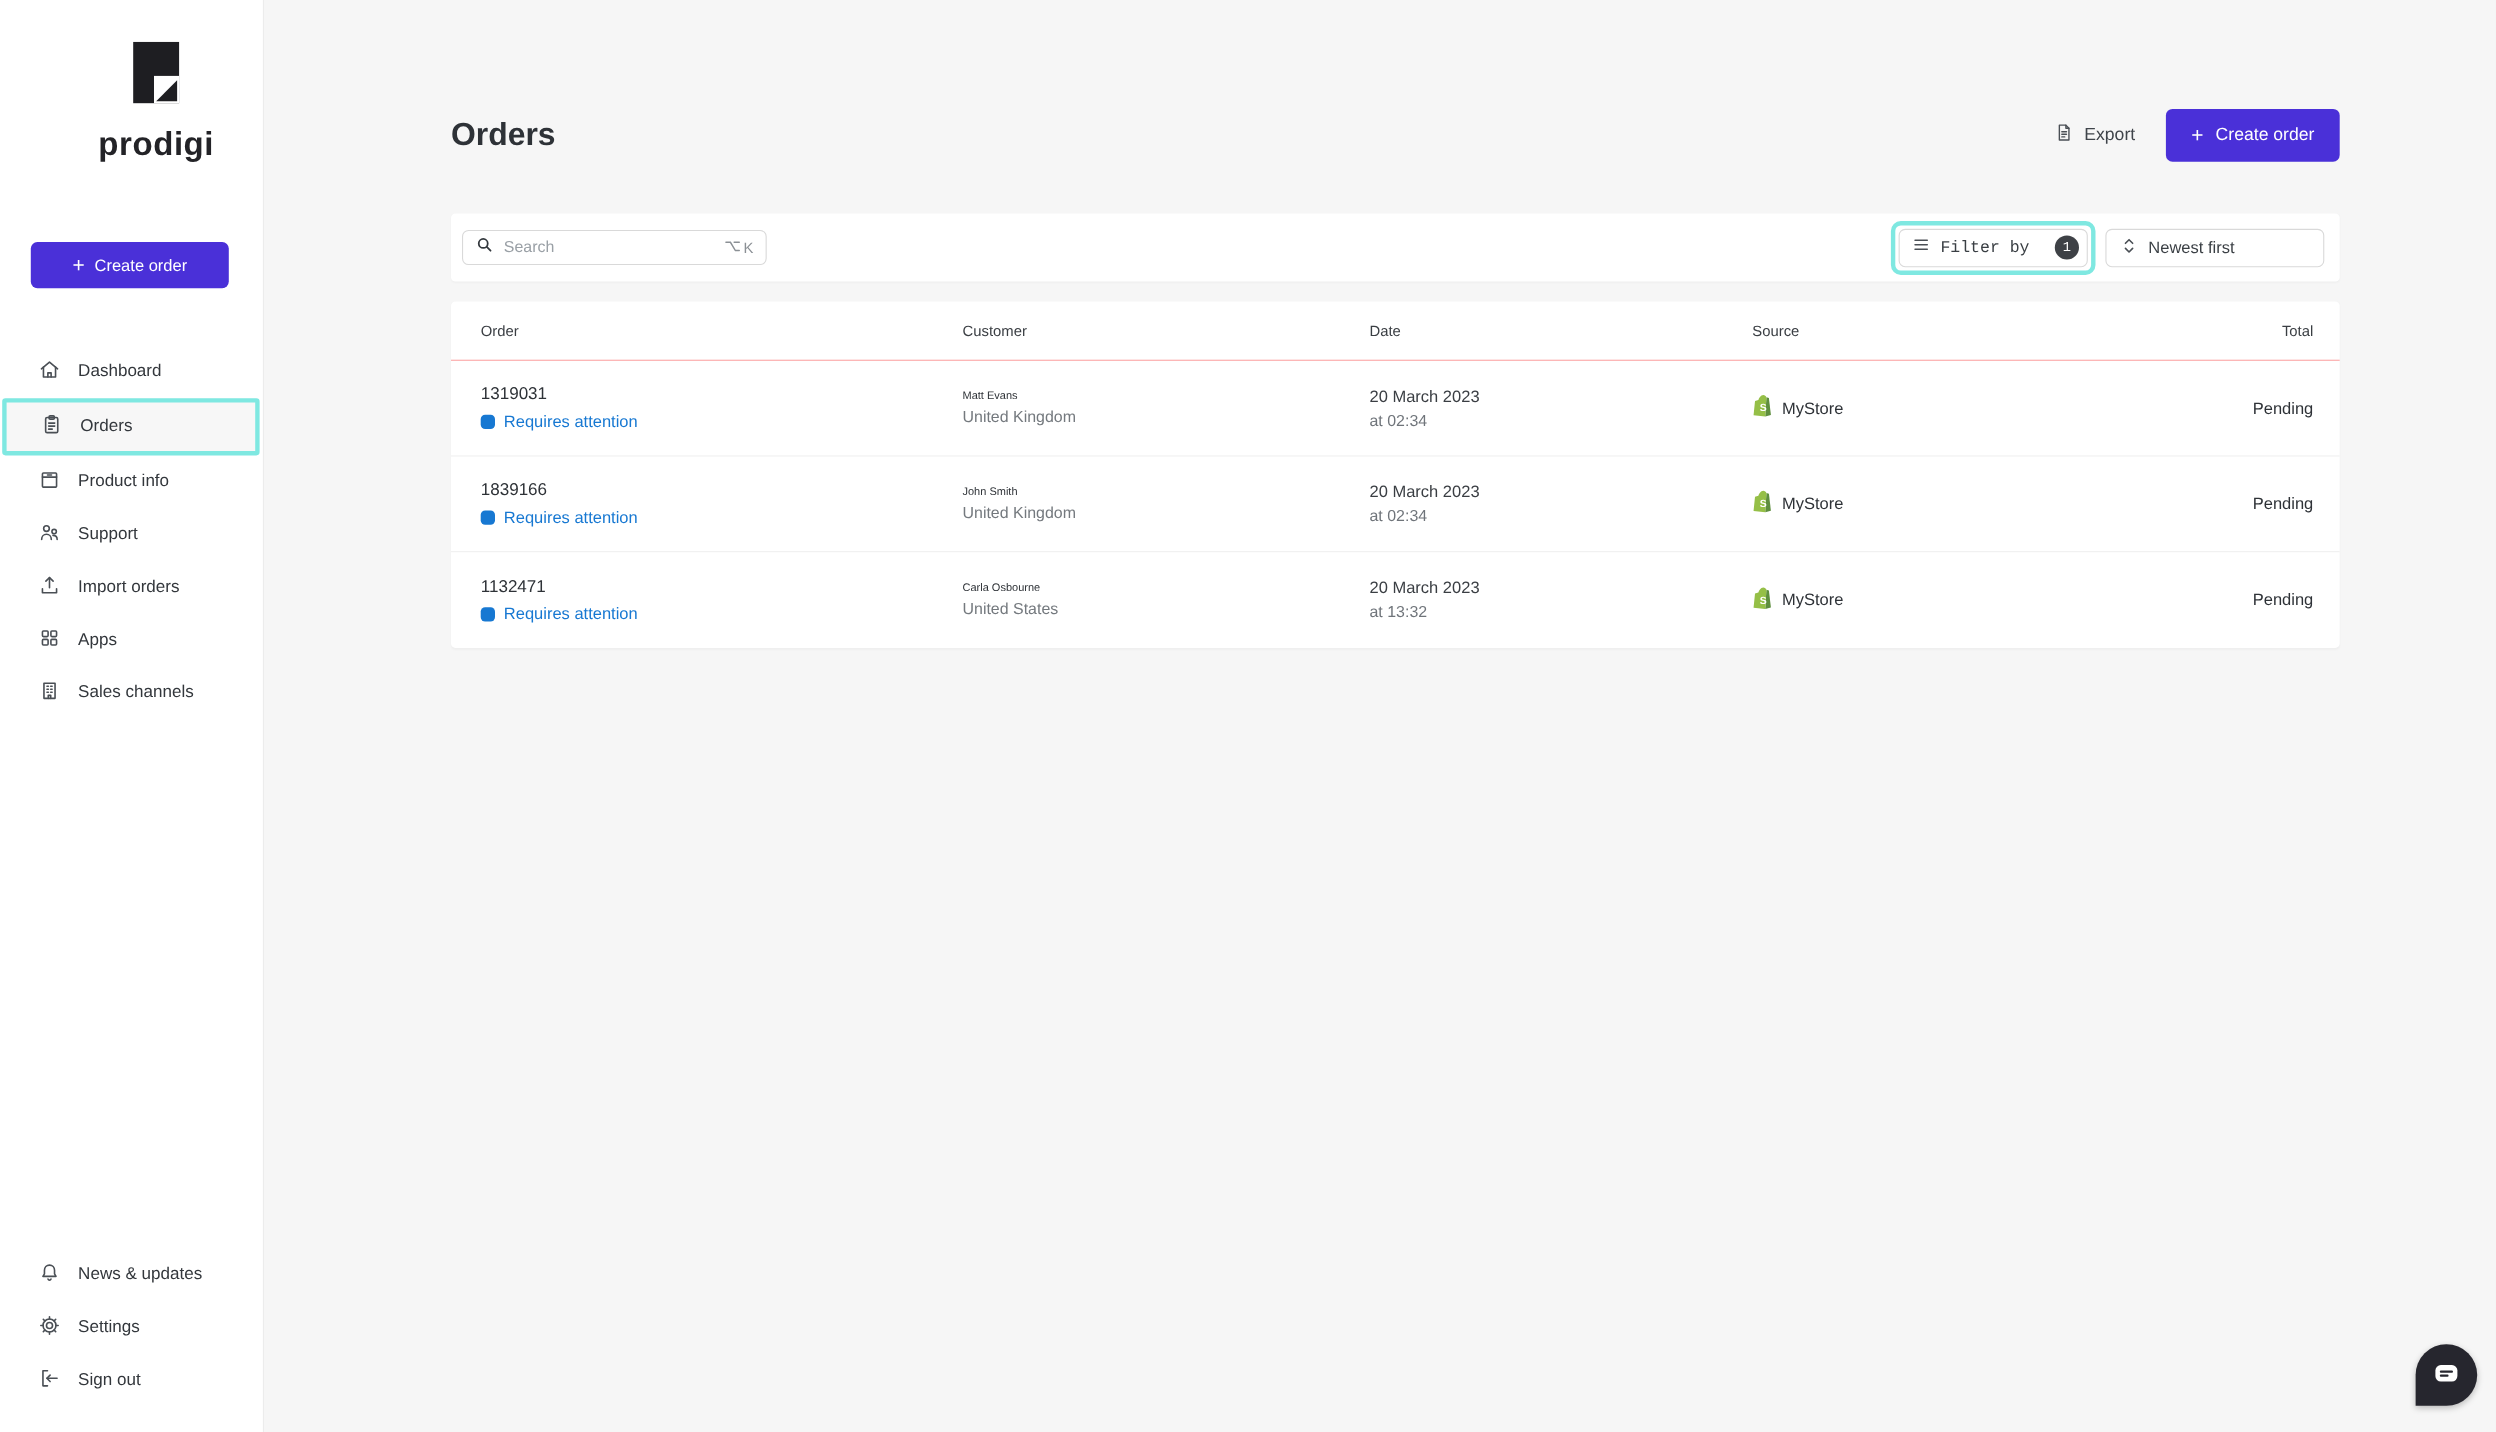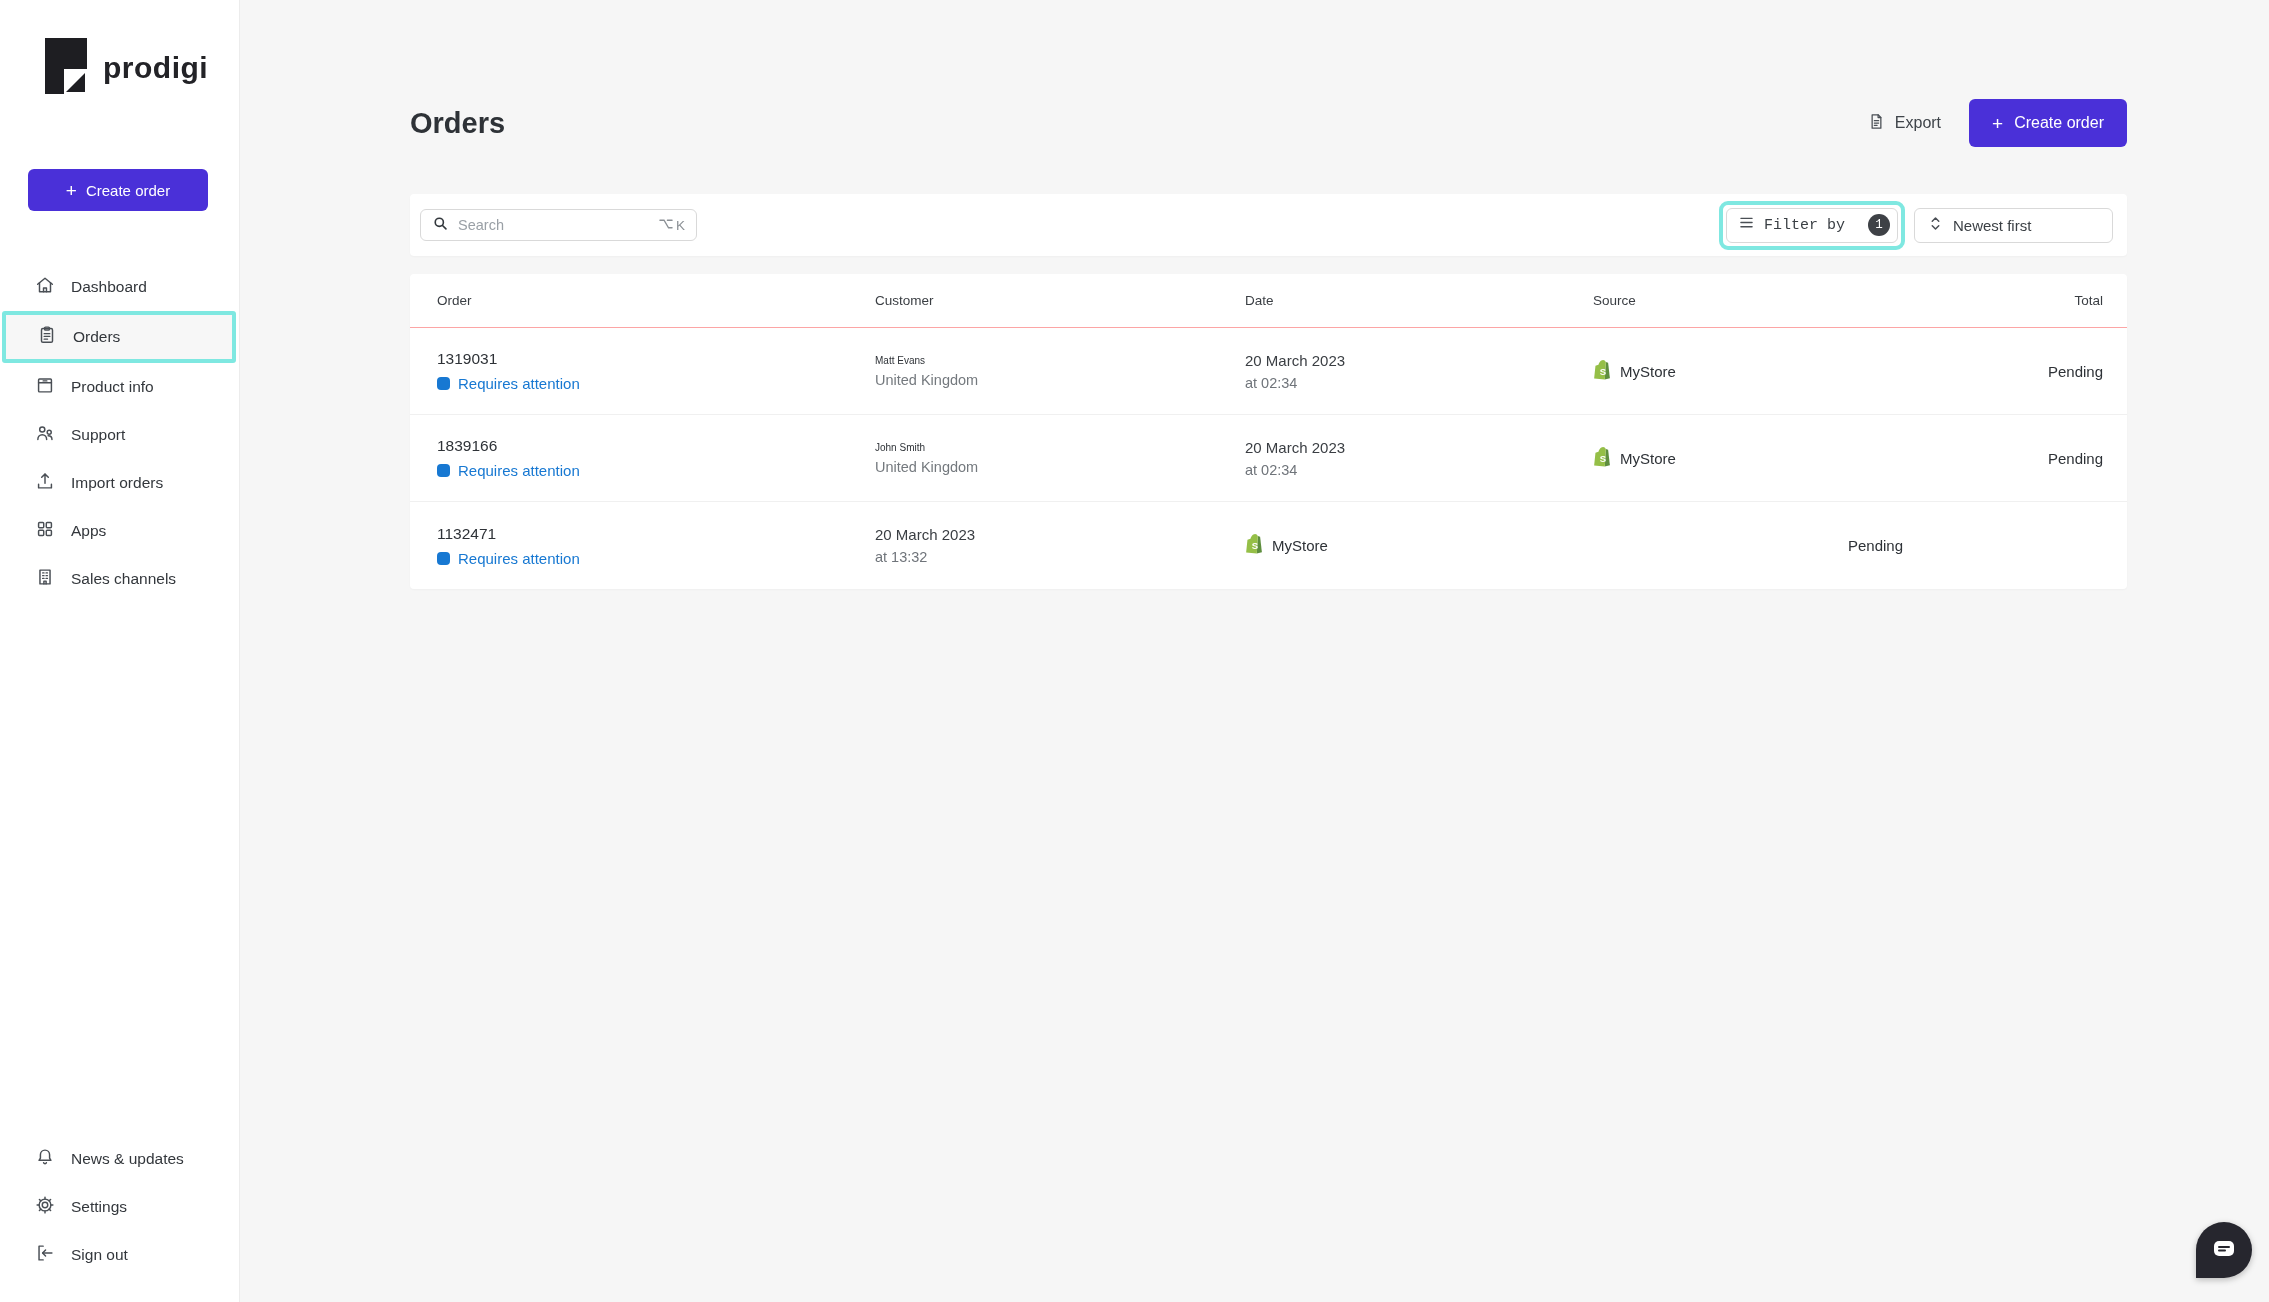--- a/index.html
+++ b/index.html
@@ -18,21 +18,21 @@
     --border:#D9D9D9;
     --ink:#2E3237;
     --muted:#74797E;
   }
 
   
   .sidebar{
     position:absolute; left:0; top:0; width:240px; height:1302px;
     background:#fff; border-right:1px solid #ECECEC; z-index:5;
   }
-  .logo-row{ display:flex; align-items:center; gap:16px; padding:38px 0 0 45px; }
+  .logo-row{ display:flex; align-items:center; gap:16px; padding:38px 0 0 45px;flex-direction:column; }
   .logo-text{ font-size:30px; font-weight:600; color:#232327; letter-spacing:.5px; }
   .side-create{
     margin:71px 0 0 28px; width:180px; height:42px; border:none; cursor:pointer;
     background:var(--purple); color:#fff; border-radius:6px; font-size:15px;
     display:flex; align-items:center; justify-content:center; gap:9px;
     font-family:inherit;
   }
   .plus-glyph{ font-size:19px; font-weight:400; line-height:1; }
   .nav{ margin-top:52px; }
   .nav-item{
@@ -397,20 +397,24 @@
 
     <div class="trow">
       <div>
         <div class="order-id">1132471</div>
         <div class="status-line">
           <span class="status-dot"></span>
           <span>Requires attention</span>
         </div>
       </div>
       <div>
+        <div class="cust-name">Carla Osbourne</div>
+        <div class="cust-country">United States</div>
+      </div>
+      <div>
         <div class="date-main">20 March 2023</div>
         <div class="date-time">at 13:32</div>
       </div>
       <div class="source-cell">
         <span>
           <svg width="19" height="22" viewBox="0 0 20 23">
               <path d="M13.5 3.2 L15.9 3.9 L17.8 20.2 L12.4 21.6 Z" fill="#5E8E3E"></path>
               <path d="M13.5 3.2 C12.9 1.9 11.9 1 10.6 1 C7.9 1 6.3 4.2 5.8 5.9 L2.6 6.9 L1.2 20.4 L12.4 21.6 L13.5 3.2 Z" fill="#95BF47"></path>
               <text x="7.2" y="16.5" font-family="Liberation Sans, sans-serif" font-size="10" font-weight="bold" fill="#ffffff">S</text>
             </svg>

